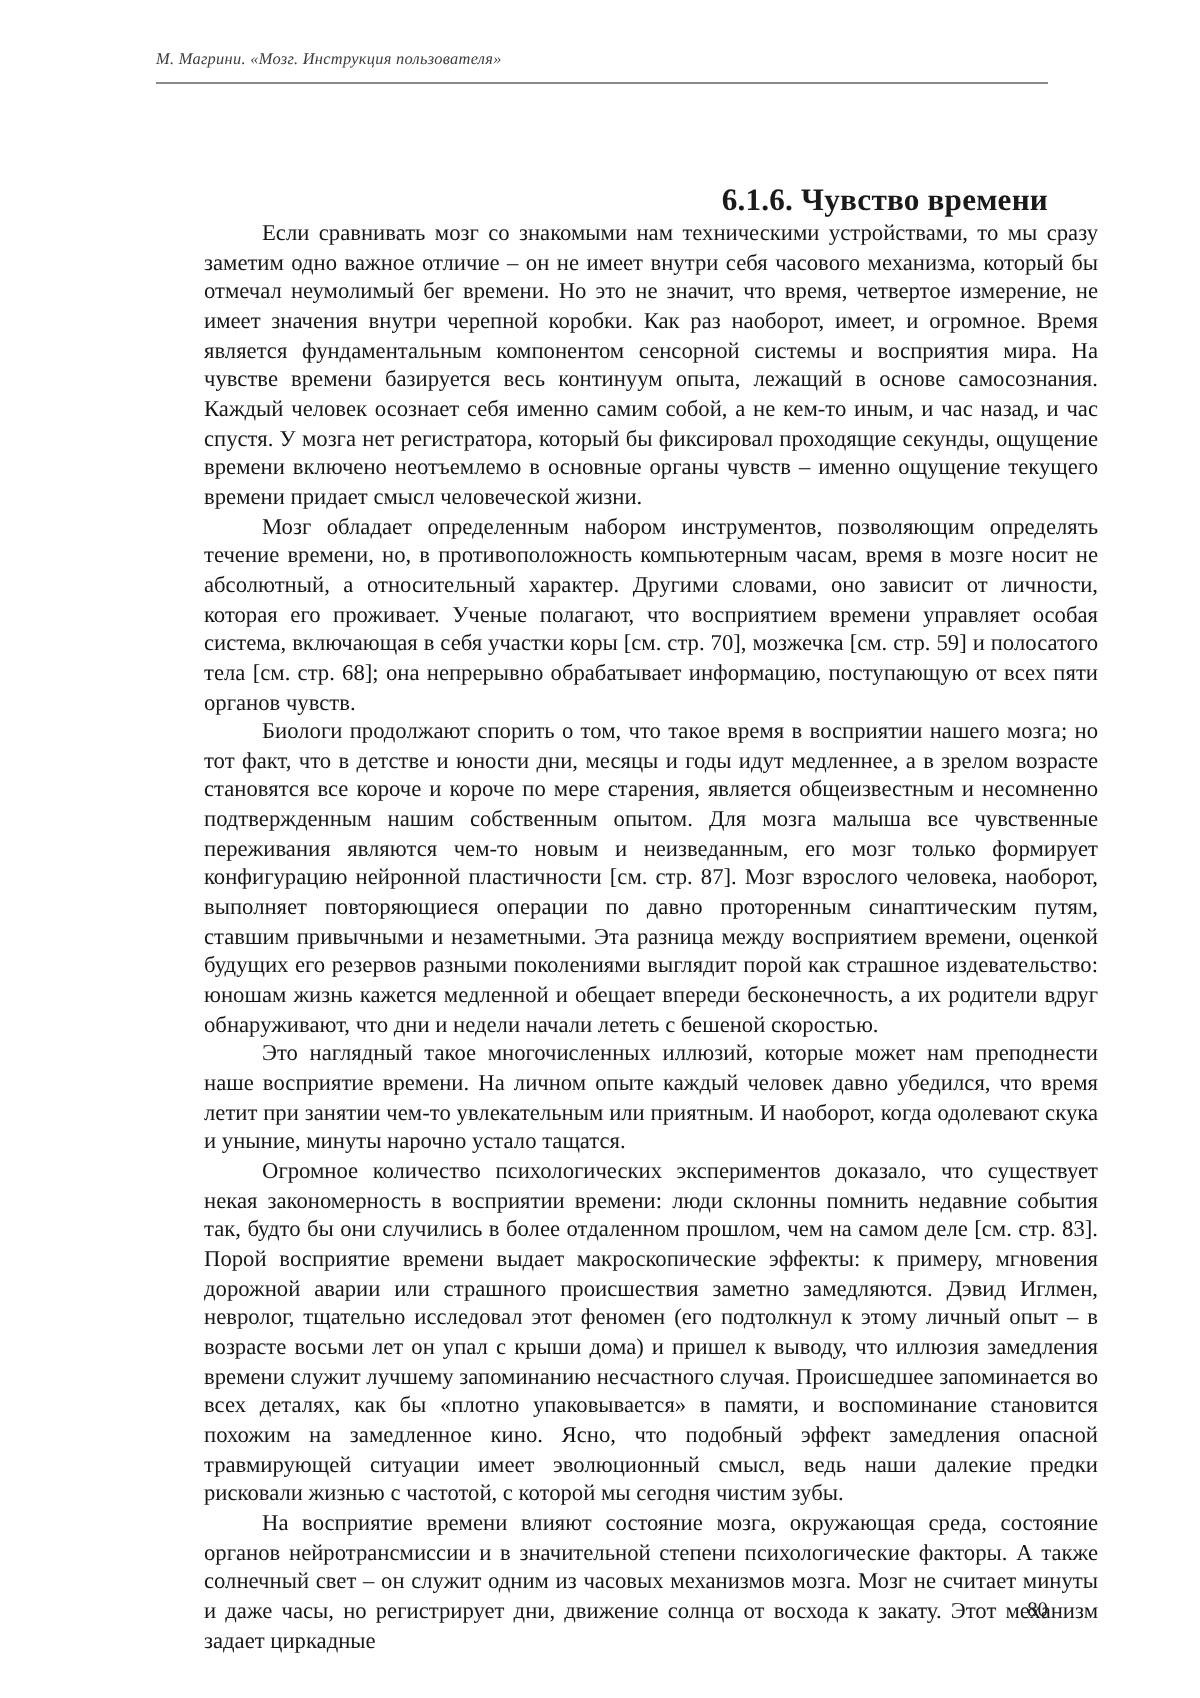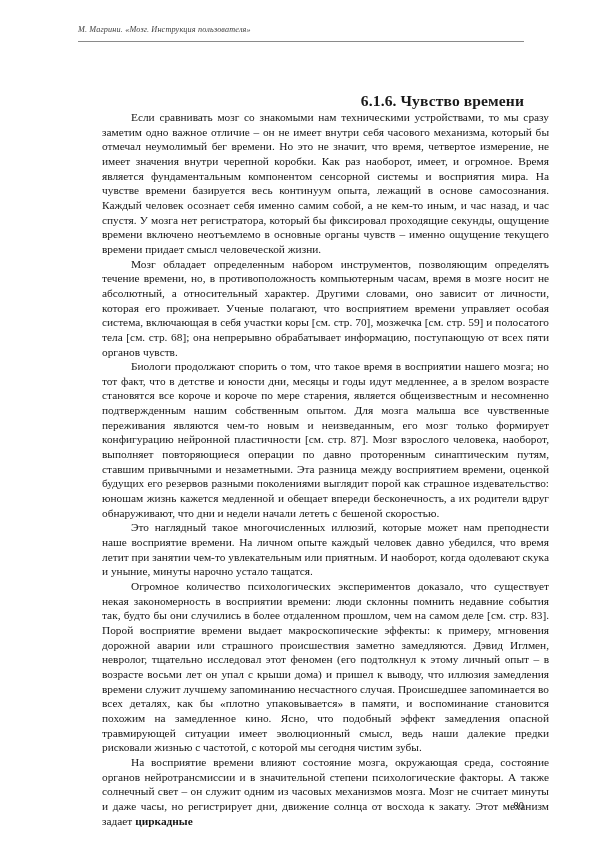--- a/index.html
+++ b/index.html
@@ -65,21 +65,21 @@
   }
   .body-text p {
     margin: 0;
     text-indent: 29px;
     text-align: justify;
   }
   .body-text p.hang {
     text-indent: 29px;
   }
   .bold {
-    font-weight: bold;
+    font-weight: normal;
   }
   .folio {
     position: absolute;
     left: 78px;
     top: 800px;
     width: 446px;
     text-align: right;
     font-size: 10.4px;
     color: #1a1a1a;
   }

